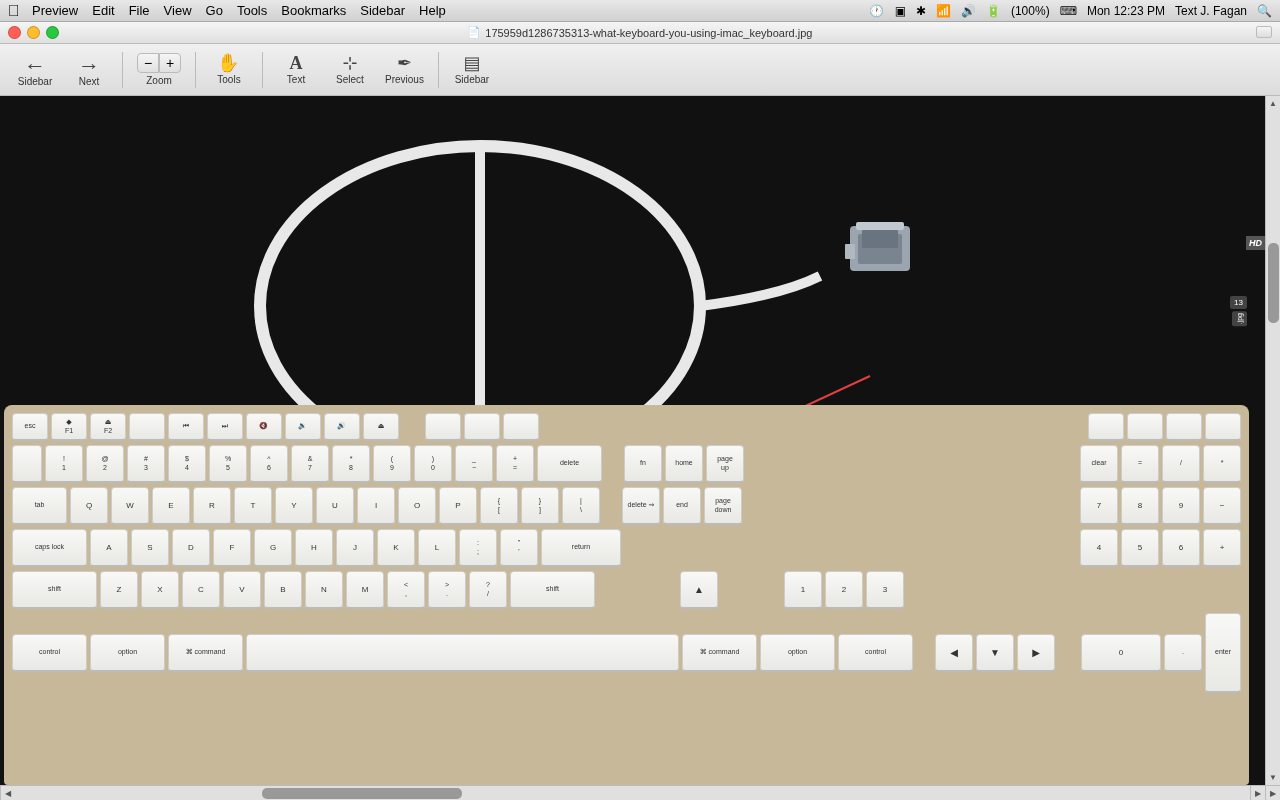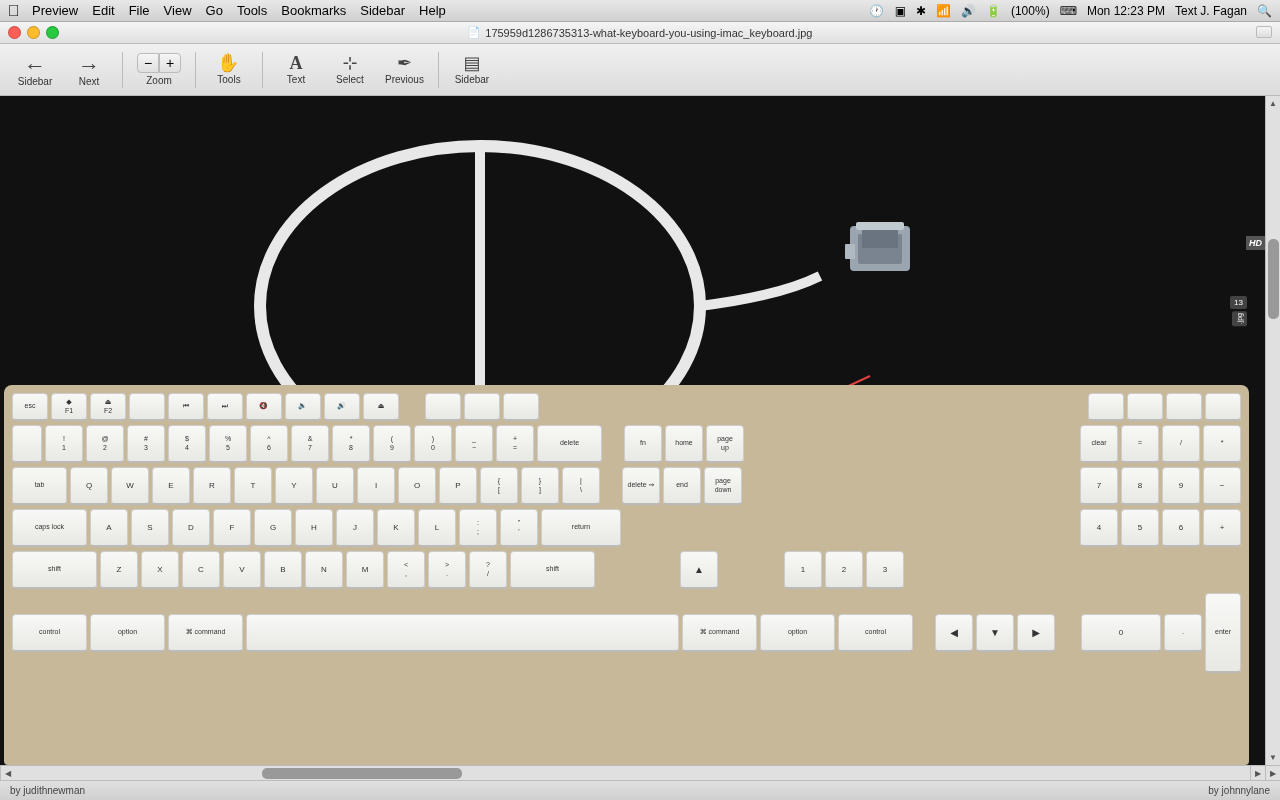--- a/index.html
+++ b/index.html
@@ -525,18 +525,14 @@
 
   <div id="h-scrollbar" style="height:15px;background:#e0e0e0;border-top:1px solid #bbb;display:flex;align-items:center;">
     <div class="h-scroll-arrow">◀</div>
     <div class="h-scroll-track">
       <div class="h-scroll-thumb"></div>
     </div>
     <div class="h-scroll-arrow">▶</div>
     <div class="h-scroll-arrow">▶</div>
   </div>
 
-  <div id="statusbar">
-    <span>by judithnewman</span>
-    <span>by johnnylane</span>
-  </div>
 
 </div>
 
 </body></html>

